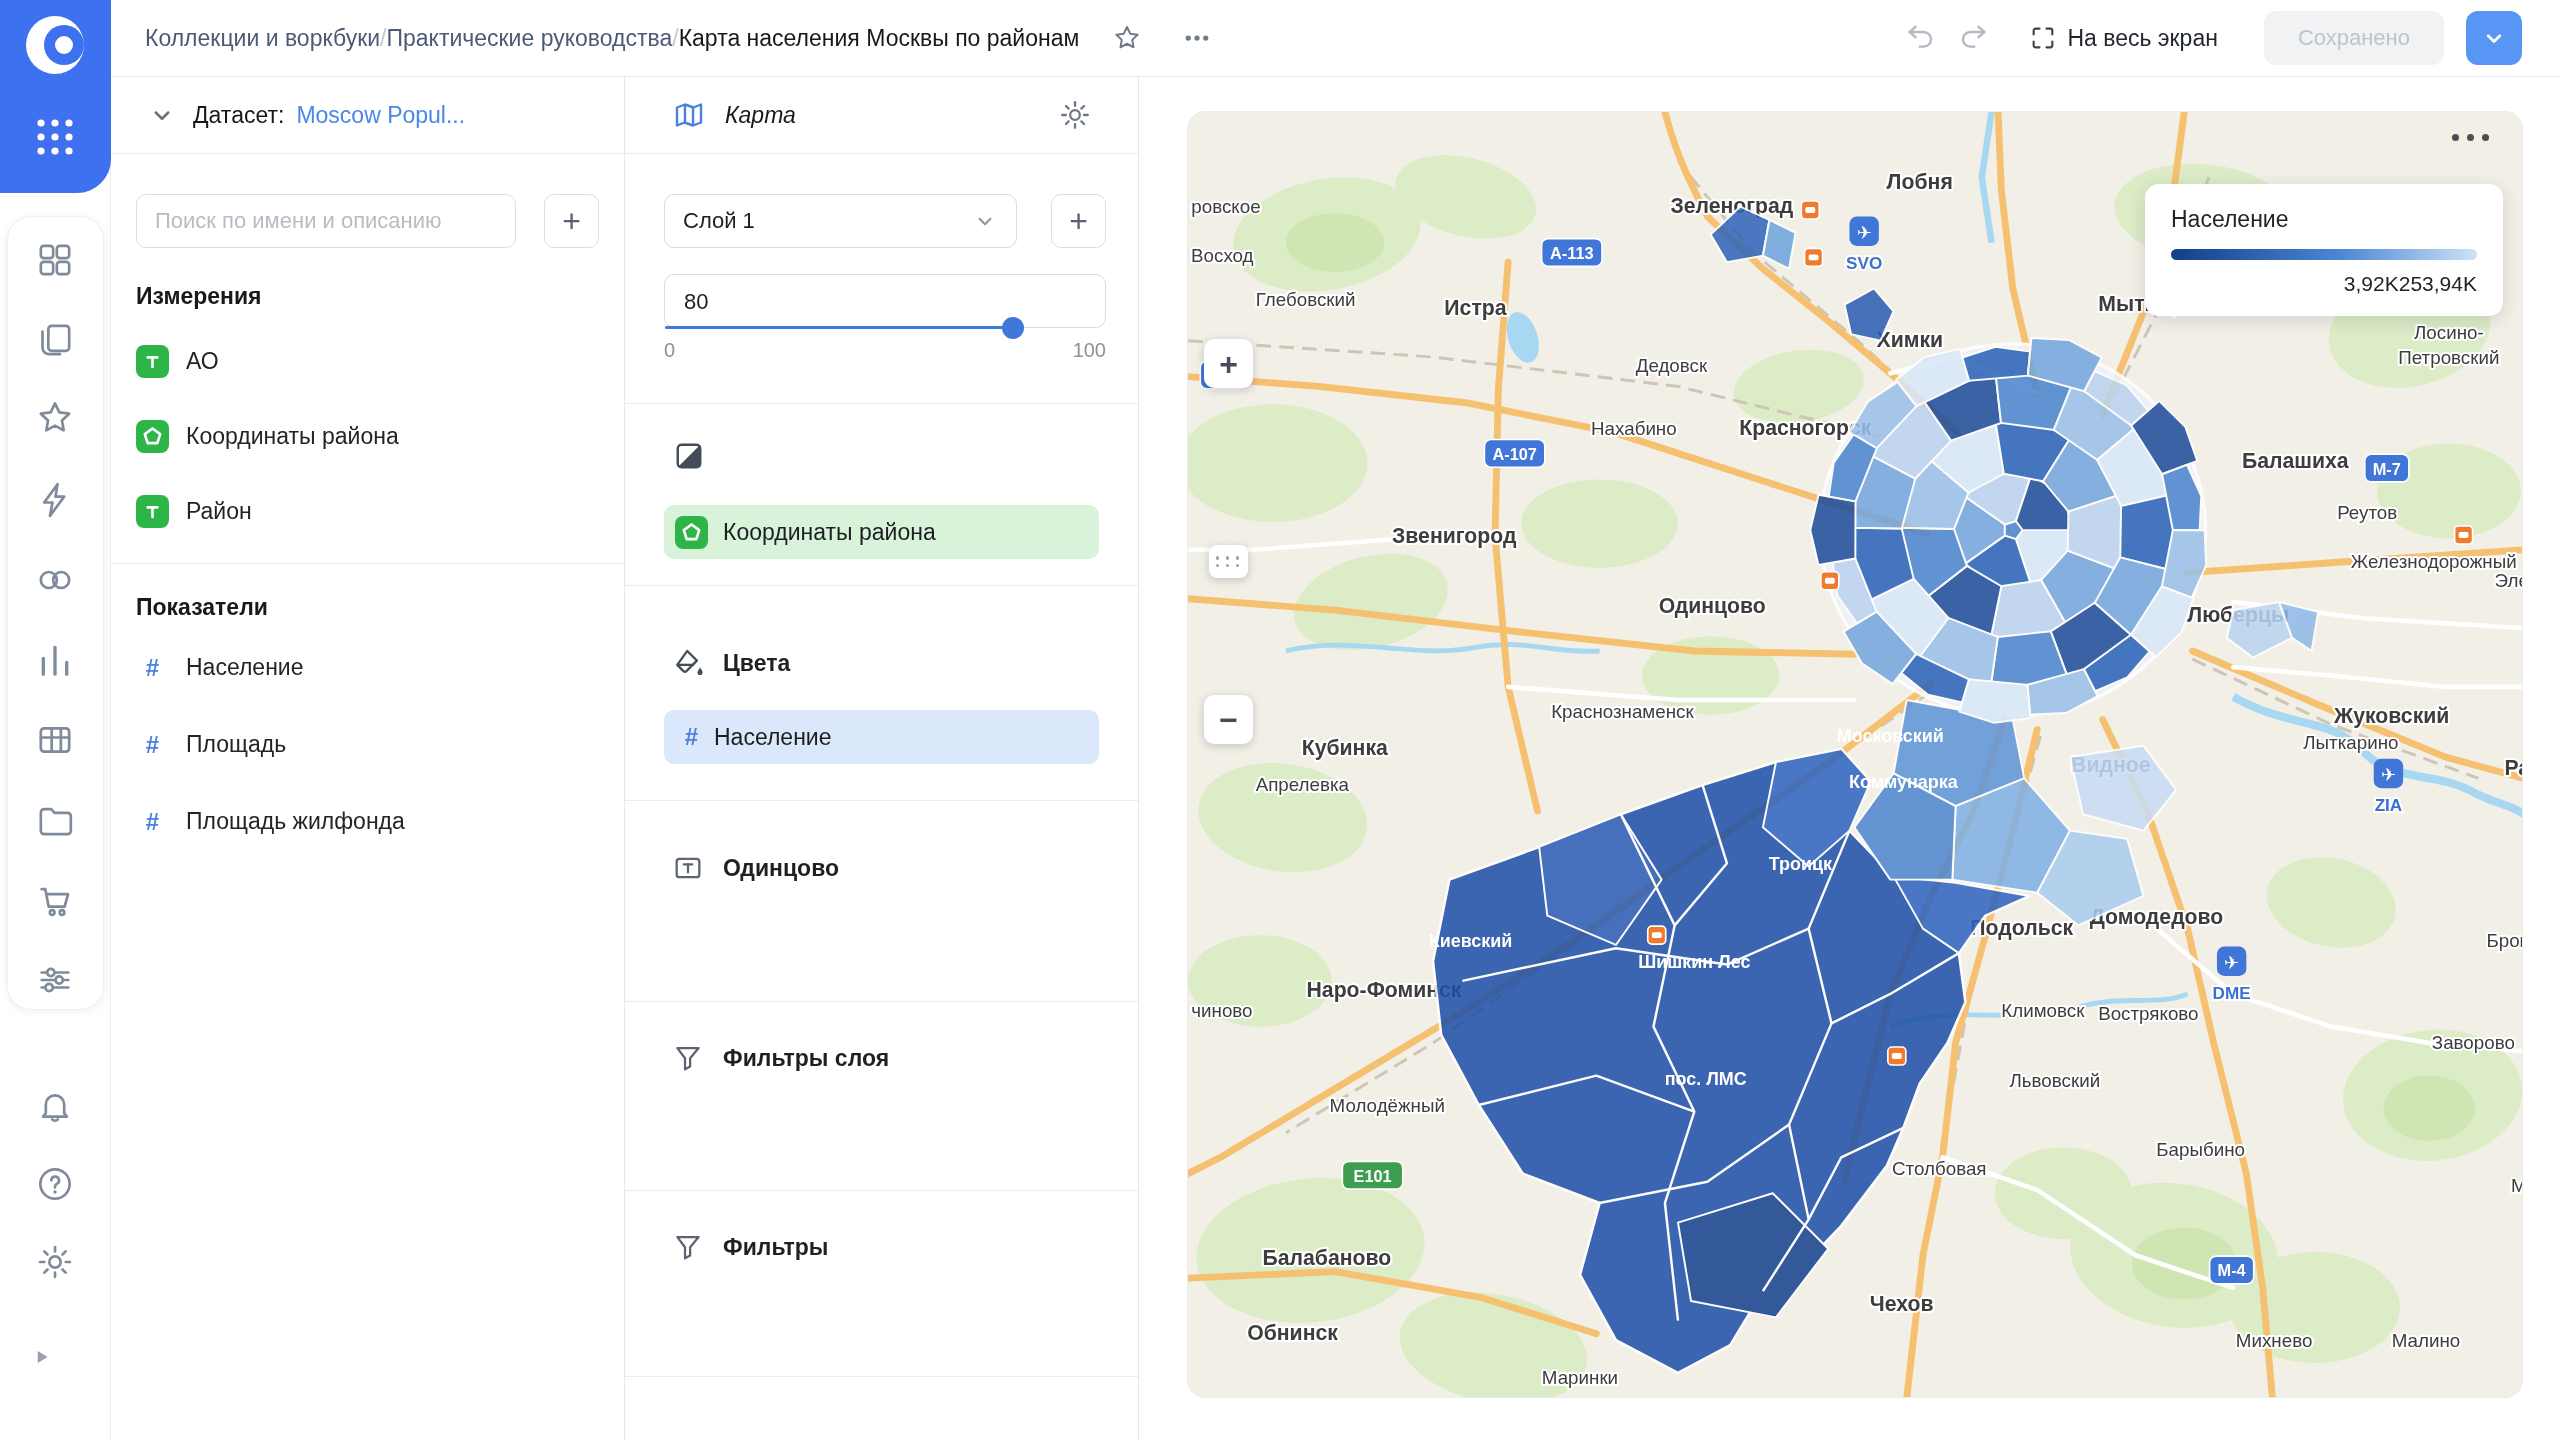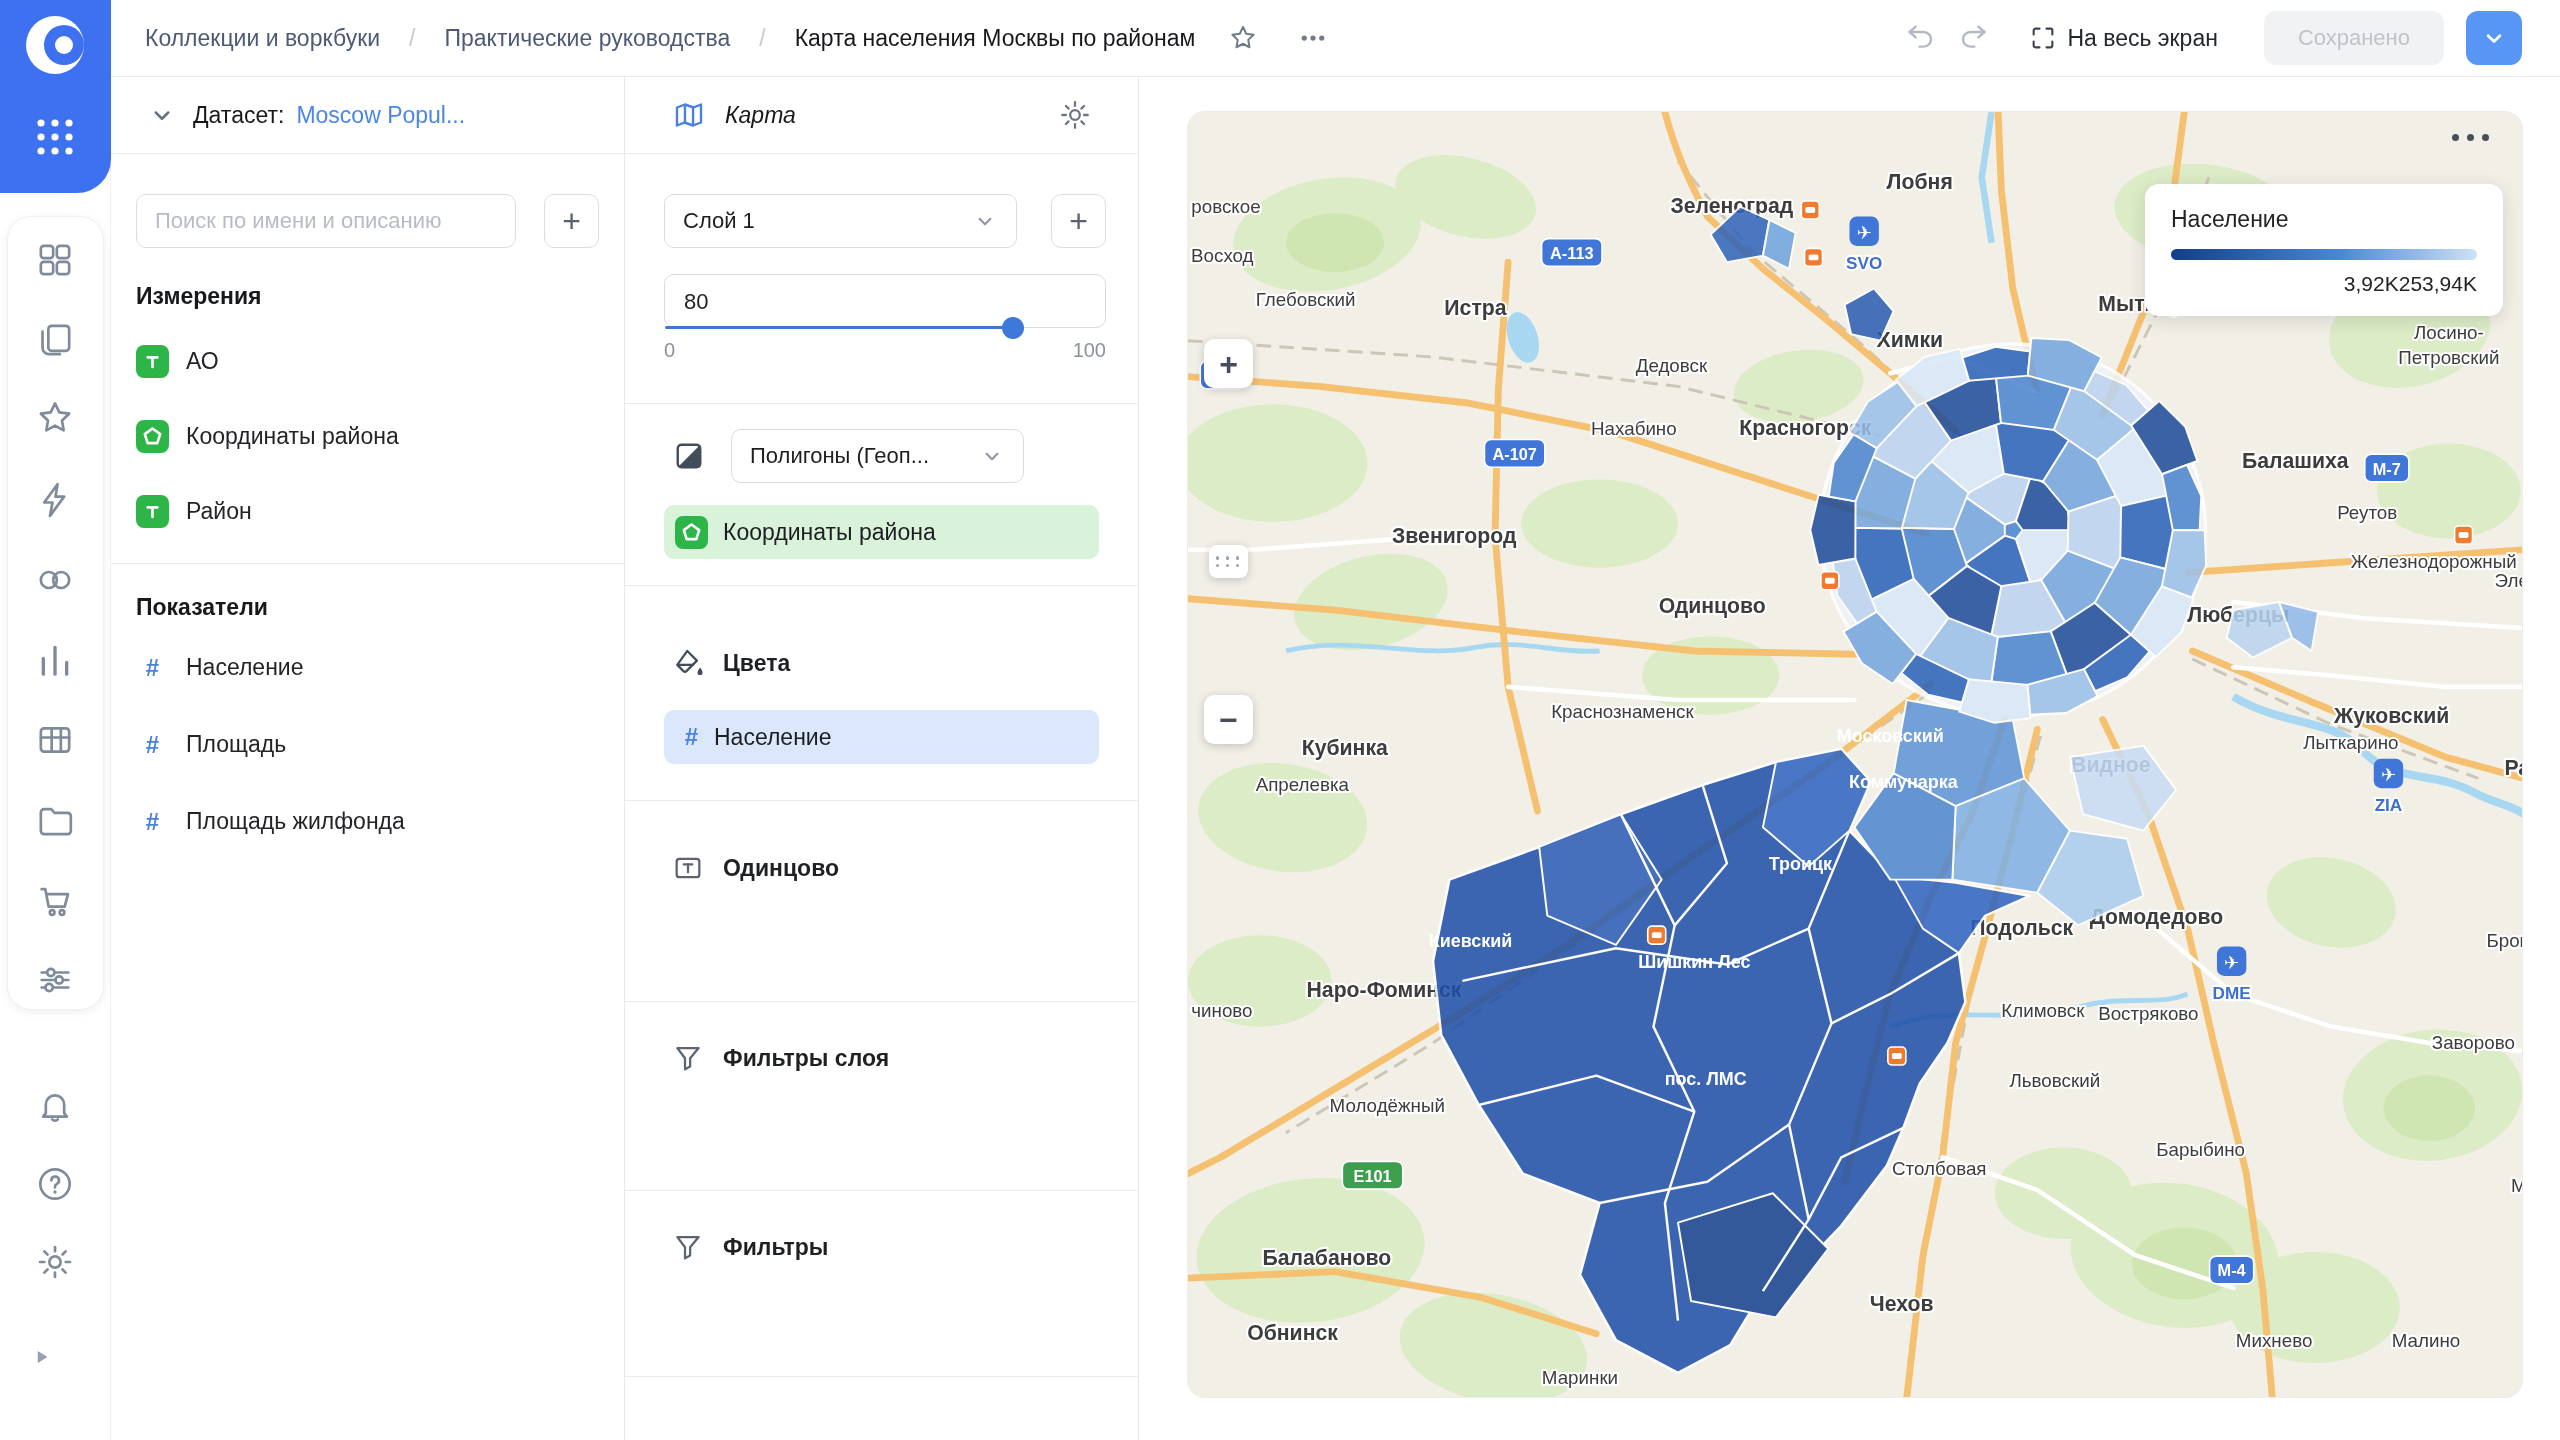--- a/index.html
+++ b/index.html
@@ -10,21 +10,21 @@
   }
   
   .rail { position:absolute; left:0; top:0; width:111px; height:1440px; background:#ffffff; border-right:1px solid #edeef0; z-index:30; }
   .rail-blob { position:absolute; left:0; top:0; width:111px; height:193px; background:#3e71f0; border-radius:0 0 34px 0; }
   .rail-card { position:absolute; left:7px; top:216px; width:97px; height:794px; background:#fff; border:1px solid #eef0f3; border-radius:24px; box-shadow:0 2px 8px rgba(27,35,48,.07); }
   .rail-btn { position:absolute; left:50%; transform:translateX(-50%); width:56px; height:56px; display:flex; align-items:center; justify-content:center; border-radius:12px; cursor:pointer; }
   .rail-btn svg { display:block; }
   .icon-stroke { fill:none; stroke:#7f8a9a; stroke-width:1.6; stroke-linecap:round; stroke-linejoin:round; }
   
   .topbar { position:absolute; left:111px; top:0; width:2449px; height:77px; background:#fff; border-bottom:1px solid #e9eaec; display:flex; align-items:center; padding:0 38px 0 34px; z-index:20; }
-  .crumbs { display:flex; align-items:center; gap:29px; font-size:23px; white-space:nowrap; }
+  .crumbs { display:flex; align-items:center; gap:0; font-size:23px; white-space:nowrap; }
   .crumb-link { color:#4c5a75; cursor:pointer; }
   .crumb-sep { color:#c5c9d2; }
   .crumb-current { color:#16181b; }
   .tb-icon-btn { margin-left:26px; display:flex; align-items:center; justify-content:center; width:44px; height:44px; cursor:pointer; }
   .tb-right { margin-left:auto; display:flex; align-items:center; }
   .tb-hist { display:flex; align-items:center; gap:20px; margin-right:40px; }
   .tb-full { display:flex; align-items:center; gap:10px; margin-right:46px; cursor:pointer; }
   .tb-full span { font-size:23px; color:#23282f; }
   .saved-btn { height:54px; padding:0 34px; background:#f1f2f4; border-radius:12px; display:flex; align-items:center; font-size:22px; color:#bfc4cb; cursor:default; }
   .save-dd { margin-left:22px; width:56px; height:54px; background:#5796f5; border-radius:12px; display:flex; align-items:center; justify-content:center; cursor:pointer; }
@@ -399,28 +399,20 @@
     <span>0</span>
     <span>100</span>
   </div>
   <div class="hdiv" style="top:326px"></div>
 
   <div class="ch-row" style="top:352px; left:46px;">
     <svg width="36" height="36" viewBox="0 0 24 24">
       <rect x="4.5" y="4.5" width="15" height="15" rx="2.5" style="fill:none;stroke:#434c59;stroke-width:1.6"></rect>
       <path d="M4.5 19.5 19.5 4.5v15z" fill="#434c59"></path>
       </svg>
-  </div>
-  <div class="select-box" style="left:106px; top:352px; width:293px;">
-    <span style="white-space:nowrap;overflow:hidden;text-overflow:ellipsis;max-width:220px;">Полигоны (Геоп...</span>
-    <span class="sel-chev">
-      <svg width="26" height="26" viewBox="0 0 24 24">
-          <path d="M7 10l5 5 5-5" style="fill:none;stroke:#8f97a3;stroke-width:2;stroke-linecap:round;stroke-linejoin:round"></path>
-        </svg>
-      </span>
   </div>
   <div class="chip chip-green" style="top:428px">
     <div class="field-icon">
       <svg width="33" height="33" viewBox="0 0 24 24">
           <polygon points="12,6.2 17.6,10.3 15.5,16.8 8.5,16.8 6.4,10.3" style="fill:none;stroke:#fff;stroke-width:1.9;stroke-linejoin:round"></polygon>
         </svg>
     </div>
     <span class="chip-label">Координаты района</span>
   </div>
   <div class="hdiv" style="top:508px"></div>

